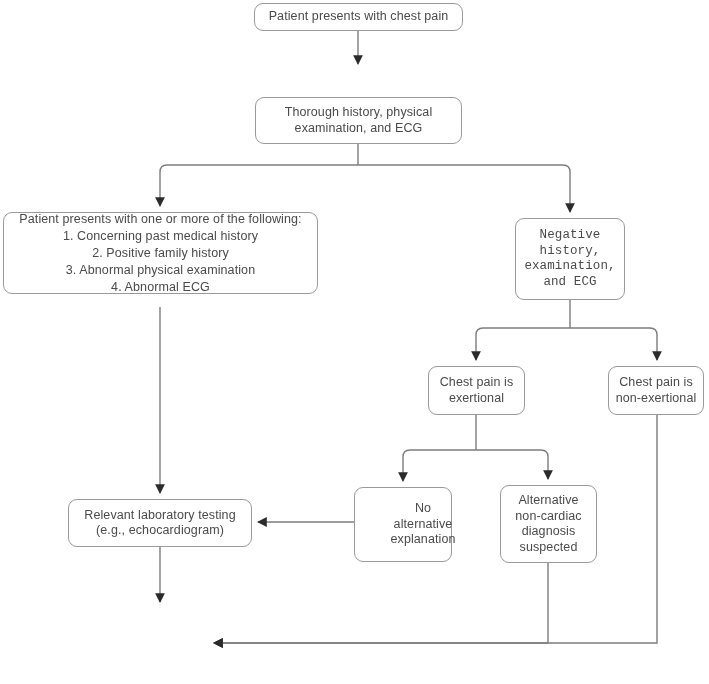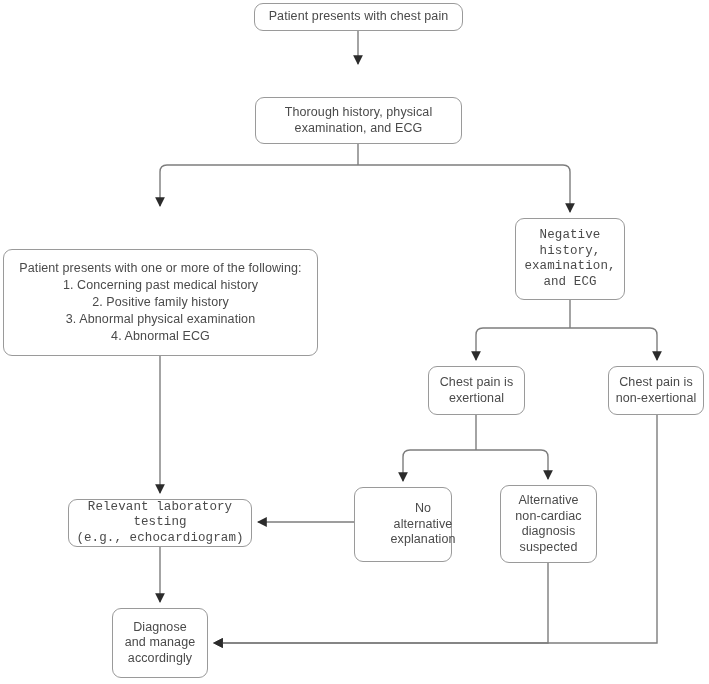--- a/index.html
+++ b/index.html
@@ -87,21 +87,21 @@
       <path d="M 657 415 L 657 643 L 214 643" marker-end="url(#arrow)"></path>
 
     </g>
   </svg>
 
   <div class="node" style="left:254px; top:3px; width:209px; height:28px;">Patient presents with chest pain</div>
 
   <div class="node" style="left:255px; top:70px; width:207px; height:47px;margin-top:27px;">Thorough history, physical
 examination, and ECG</div>
 
-  <div class="node node-list" style="left:3px; top:212px; width:315px; height:107px;margin-top:37px;">Patient presents with one or more of the following:
+  <div class="node node-list" style="left:3px; top:212px; width:315px; height:82px;">Patient presents with one or more of the following:
 1. Concerning past medical history
 2. Positive family history
 3. Abnormal physical examination
 4. Abnormal ECG</div>
 
   <div class="node" style="left:515px; top:218px; width:110px; height:82px;font-family:Liberation Mono, monospace;">Negative
 history,
 examination,
 and ECG</div>
 
@@ -113,20 +113,17 @@
 
   <div class="node" style="left:354px; top:487px; width:98px; height:75px;padding-left:46px;">No
 alternative
 explanation</div>
 
   <div class="node" style="left:500px; top:485px; width:97px; height:78px;">Alternative
 non-cardiac
 diagnosis
 suspected</div>
 
-  <div class="node" style="left:68px; top:499px; width:184px; height:48px;font-family:Liberation Mono, monospace;">Relevant laboratory testing
+  <div class="node" style="left:68px; top:499px; width:184px; height:48px;">Relevant laboratory testing
 (e.g., echocardiogram)</div>
 
-  <div class="node" style="left:112px; top:608px; width:96px; height:70px;">Diagnose
-and manage
-accordingly</div>
 
 </div>
 
 </body></html>

